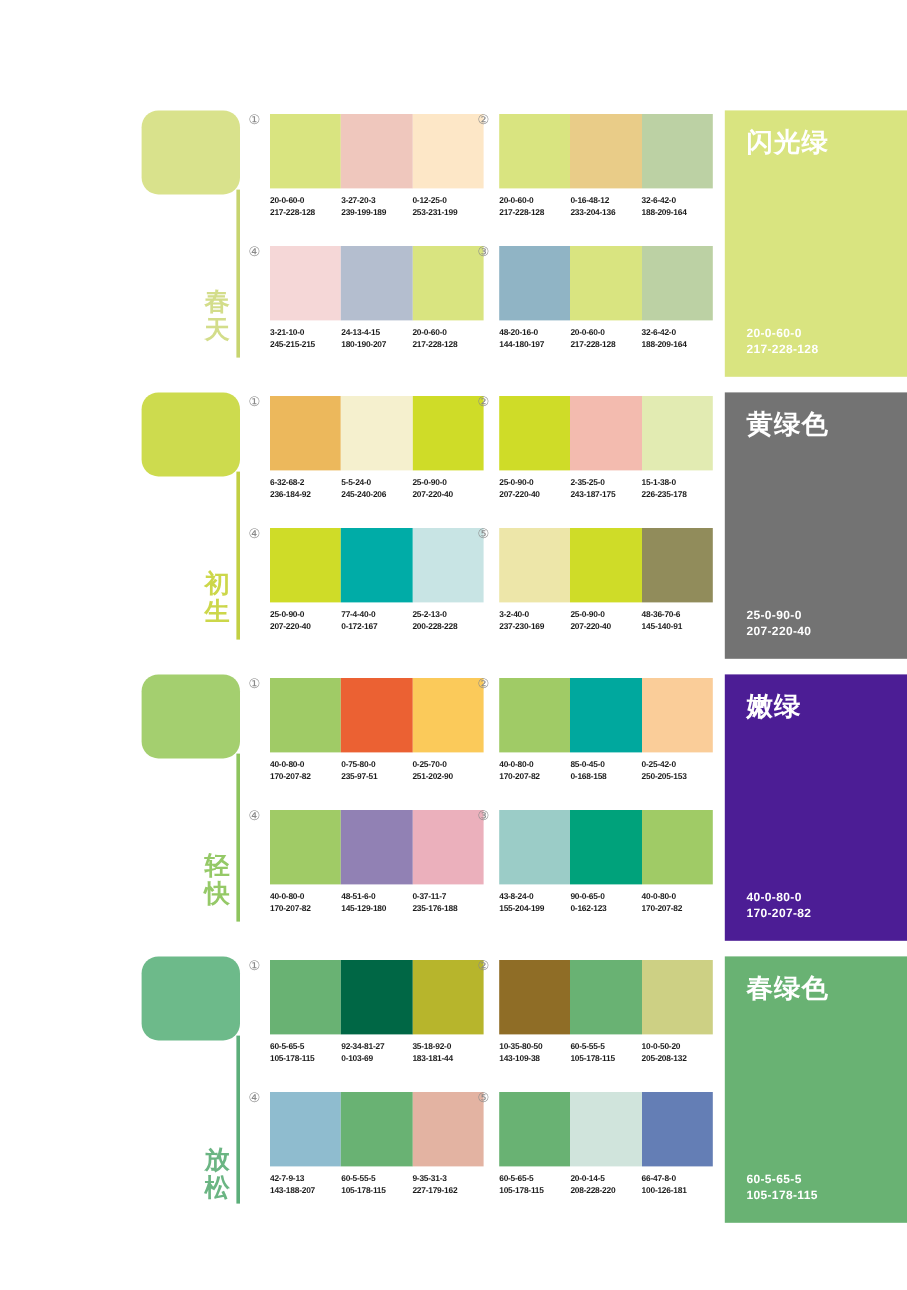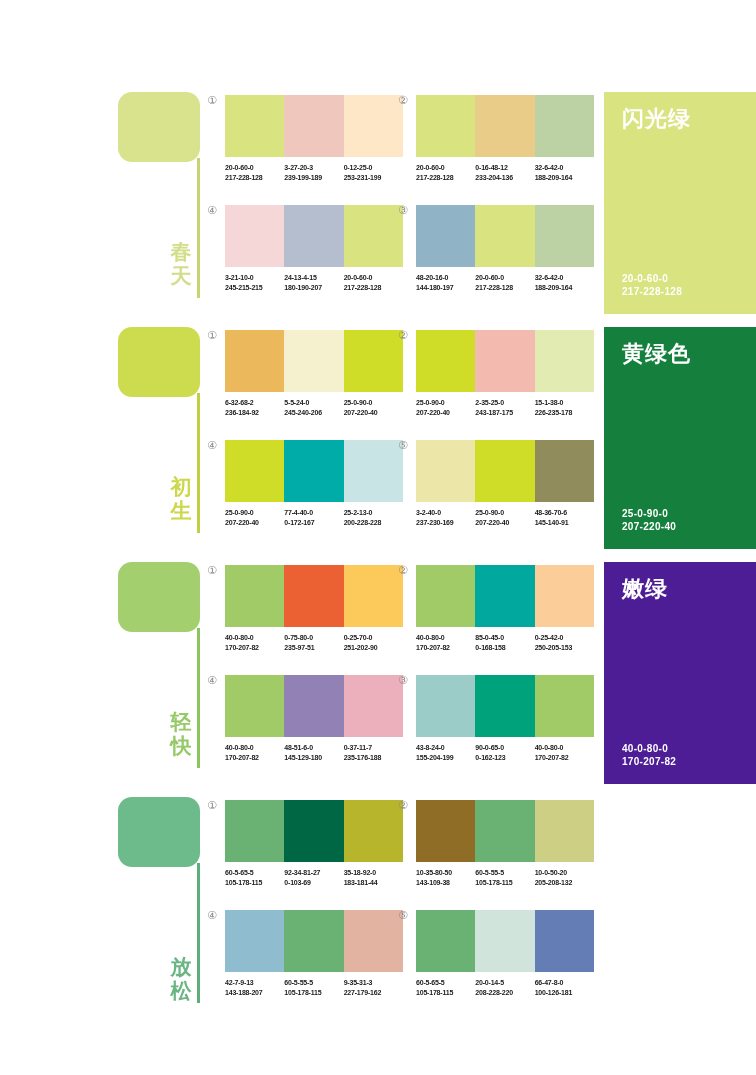--- a/index.html
+++ b/index.html
@@ -311,21 +311,21 @@
           <div class="code">
             <span class="cmyk">25-0-90-0</span>
             <span class="rgb">207-220-40</span>
           </div>
           <div class="code">
             <span class="cmyk">48-36-70-6</span>
             <span class="rgb">145-140-91</span>
           </div>
         </div>
       </div>
-      <div class="panel" style="top: 4px; background: #15803d;">
+      <div class="panel" style="top: 4px; background: #737373;">
         <div class="pname">黄绿色</div>
         <div class="pcodes">
           <span>25-0-90-0</span>
           <span>207-220-40</span>
         </div>
       </div>
     </div>
     <div class="section" style="top: 558px; height: 235px;">
       <div class="tab" style="background: rgb(164, 207, 111);"></div>
       <div class="vrule" style="background: rgb(142, 196, 94);"></div>
@@ -517,14 +517,21 @@
           <div class="code">
             <span class="cmyk">20-0-14-5</span>
             <span class="rgb">208-228-220</span>
           </div>
           <div class="code">
             <span class="cmyk">66-47-8-0</span>
             <span class="rgb">100-126-181</span>
           </div>
         </div>
       </div>
+      <div class="panel" style="top: 4px; background: rgb(105, 178, 115);">
+        <div class="pname">春绿色</div>
+        <div class="pcodes">
+          <span>60-5-65-5</span>
+          <span>105-178-115</span>
+        </div>
+      </div>
     </div>
   </div>
 
 </body></html>

